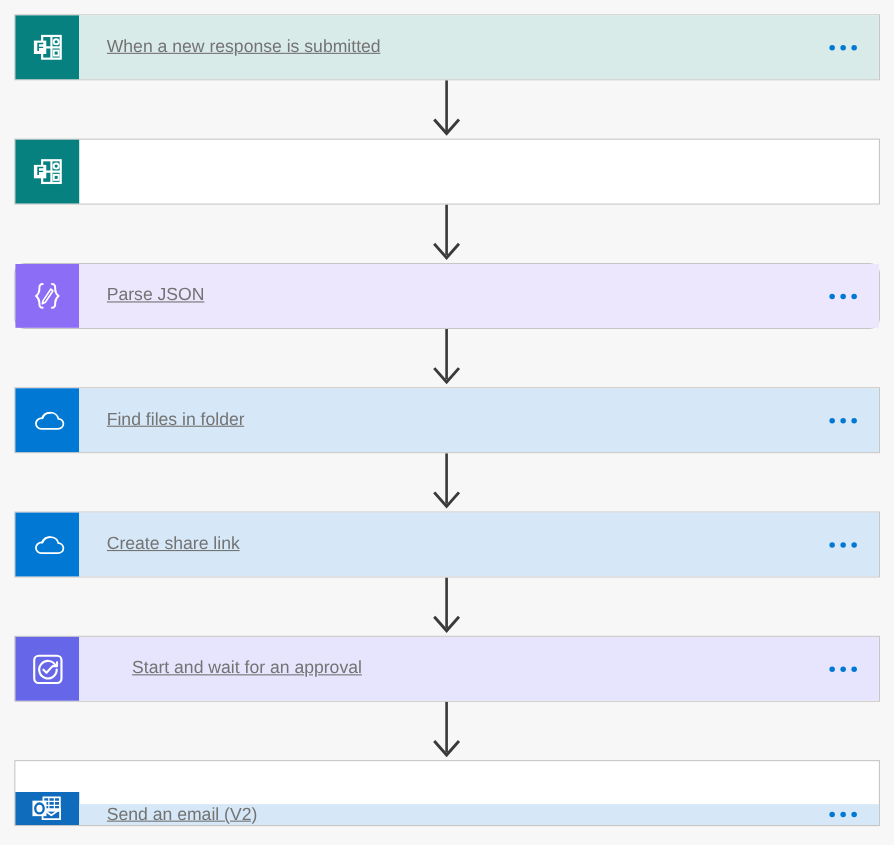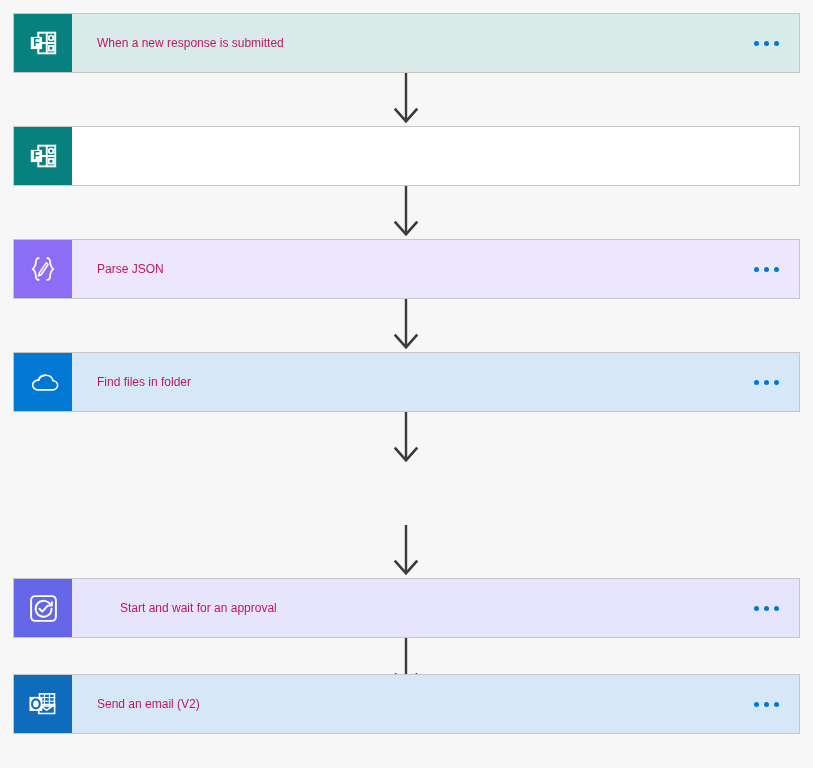--- a/index.html
+++ b/index.html
@@ -42,26 +42,27 @@
   .card-body {
     flex: 1;
     display: flex;
     align-items: center;
     justify-content: space-between;
     padding: 0 16px 0 25px;
     min-width: 0;
   }
 
   .card-title {
-    font-size: 12px;
-    color: #be185d;
+    font-size: 16px;
+    color: #737373;
     line-height: 1.2;
     white-space: nowrap;
     overflow: hidden;
     text-overflow: ellipsis;
+    text-decoration: underline;
   }
 
   
   .card-menu {
     display: flex;
     align-items: center;
     gap: 5px;
     padding: 6px 4px;
     flex-shrink: 0;
     cursor: pointer;
@@ -144,21 +145,21 @@
         <text x="9" y="19.6" font-family="Liberation Sans, sans-serif" font-size="11.5" font-weight="bold" fill="#078080" text-anchor="middle">F</text>
       </svg>
       </div>
     </div>
     <div class="connector" style="top: 186px;">
       <svg width="30" height="53" viewBox="0 0 30 53" fill="none">
     <line x1="15" y1="0" x2="15" y2="46" stroke="#3b3a39" stroke-width="2.4"></line>
     <path d="M4.6 36.6 15 48.4 25.4 36.6" stroke="#3b3a39" stroke-width="2.6" fill="none" stroke-linecap="square" stroke-linejoin="miter"></path>
   </svg>
     </div>
-    <div class="flow-card theme-json" style="top: 239px;">
+    <div class="flow-card theme-json" style="top: 239px; border-radius: 10px;">
       <div class="card-icon-tile">
         <svg class="icon-svg" width="32" height="30" viewBox="0 0 34 32" fill="none">
         <path d="M12.5 4.5c-3.2 0-3.2 2.4-3.2 5.2 0 3.2-1.2 4.6-3.1 6.3 1.9 1.7 3.1 3.1 3.1 6.3 0 2.8 0 5.2 3.2 5.2" stroke="white" stroke-width="1.9" stroke-linecap="round" fill="none"></path>
         <path d="M21.5 4.5c3.2 0 3.2 2.4 3.2 5.2 0 3.2 1.2 4.6 3.1 6.3-1.9 1.7-3.1 3.1-3.1 6.3 0 2.8 0 5.2-3.2 5.2" stroke="white" stroke-width="1.9" stroke-linecap="round" fill="none"></path>
         <path d="M20.4 9.4 13.1 20.3l-1.0 3.2 3.0-1.4 7.3-10.9z" stroke="white" stroke-width="1.6" fill="none" stroke-linejoin="round"></path>
       </svg>
       </div>
       <div class="card-body">
         <span class="card-title">Parse JSON</span>
         <div class="card-menu" title="More commands">
@@ -188,20 +189,36 @@
           <span class="dot"></span>
           <span class="dot"></span>
         </div>
       </div>
     </div>
     <div class="connector" style="top: 412px;">
       <svg width="30" height="53" viewBox="0 0 30 53" fill="none">
     <line x1="15" y1="0" x2="15" y2="46" stroke="#3b3a39" stroke-width="2.4"></line>
     <path d="M4.6 36.6 15 48.4 25.4 36.6" stroke="#3b3a39" stroke-width="2.6" fill="none" stroke-linecap="square" stroke-linejoin="miter"></path>
   </svg>
+    </div>
+    <div class="flow-card theme-onedrive" style="top: 465px;">
+      <div class="card-icon-tile">
+        <svg class="icon-svg" width="34" height="26" viewBox="0 0 40 28" fill="none">
+        <path d="M13.4 23.2h18.0c3.3 0 5.8-2.4 5.8-5.3 0-2.8-2.3-5.1-5.3-5.3-.9-3.8-4.4-6.6-8.6-6.6-3.9 0-7.2 2.4-8.4 5.8-.2 0-.4 0-.6 0-3.6 0-6.5 2.6-6.5 5.8s2.9 5.6 5.6 5.6z" stroke="white" stroke-width="1.9" fill="none" stroke-linejoin="round"></path>
+        <path d="M14.3 12.0c1.2-3.4 4.5-5.8 8.4-5.8" stroke="white" stroke-width="1.9" fill="none" stroke-linecap="round"></path>
+      </svg>
+      </div>
+      <div class="card-body">
+        <span class="card-title">Create share link</span>
+        <div class="card-menu" title="More commands">
+          <span class="dot"></span>
+          <span class="dot"></span>
+          <span class="dot"></span>
+        </div>
+      </div>
     </div>
     <div class="connector" style="top: 525px;">
       <svg width="30" height="53" viewBox="0 0 30 53" fill="none">
     <line x1="15" y1="0" x2="15" y2="46" stroke="#3b3a39" stroke-width="2.4"></line>
     <path d="M4.6 36.6 15 48.4 25.4 36.6" stroke="#3b3a39" stroke-width="2.6" fill="none" stroke-linecap="square" stroke-linejoin="miter"></path>
   </svg>
     </div>
     <div class="flow-card theme-approval" style="top: 578px;">
       <div class="card-icon-tile">
         <svg class="icon-svg" width="31" height="31" viewBox="0 0 32 32" fill="none">
@@ -219,21 +236,21 @@
           <span class="dot"></span>
         </div>
       </div>
     </div>
     <div class="connector" style="top: 638px;">
       <svg width="30" height="53" viewBox="0 0 30 53" fill="none">
     <line x1="15" y1="0" x2="15" y2="46" stroke="#3b3a39" stroke-width="2.4"></line>
     <path d="M4.6 36.6 15 48.4 25.4 36.6" stroke="#3b3a39" stroke-width="2.6" fill="none" stroke-linecap="square" stroke-linejoin="miter"></path>
   </svg>
     </div>
-    <div class="flow-card theme-outlook" style="top: 674px;">
+    <div class="flow-card theme-outlook" style="top: 691px; align-items: flex-end;">
       <div class="card-icon-tile">
         <svg class="icon-svg" width="32" height="30" viewBox="0 0 34 32" fill="none">
         <rect x="13.2" y="5.2" width="16.0" height="13.0" stroke="white" stroke-width="1.7" fill="none"></rect>
         <g stroke="white" stroke-width="1.2">
           <line x1="13.2" y1="9.2" x2="29.2" y2="9.2"></line>
           <line x1="13.2" y1="13.0" x2="29.2" y2="13.0"></line>
           <line x1="18.5" y1="5.2" x2="18.5" y2="18.2"></line>
           <line x1="23.9" y1="5.2" x2="23.9" y2="18.2"></line>
         </g>
         <path d="M12.4 16.6h17.0v9.6H12.4z" stroke="white" stroke-width="1.7" fill="none"></path>

